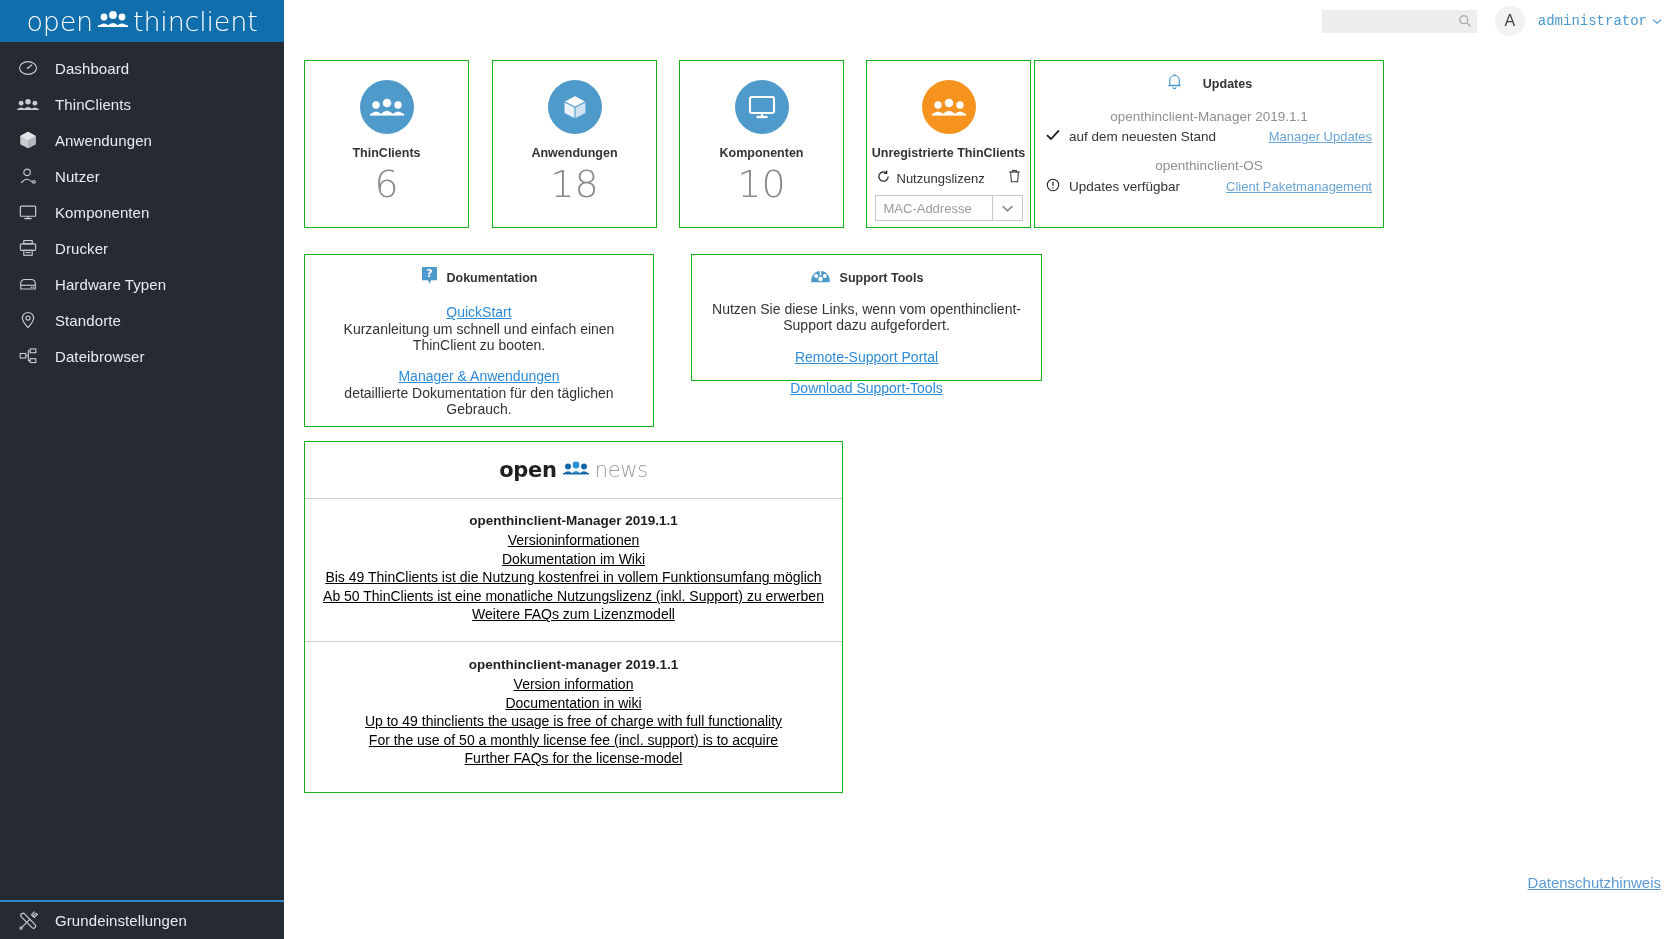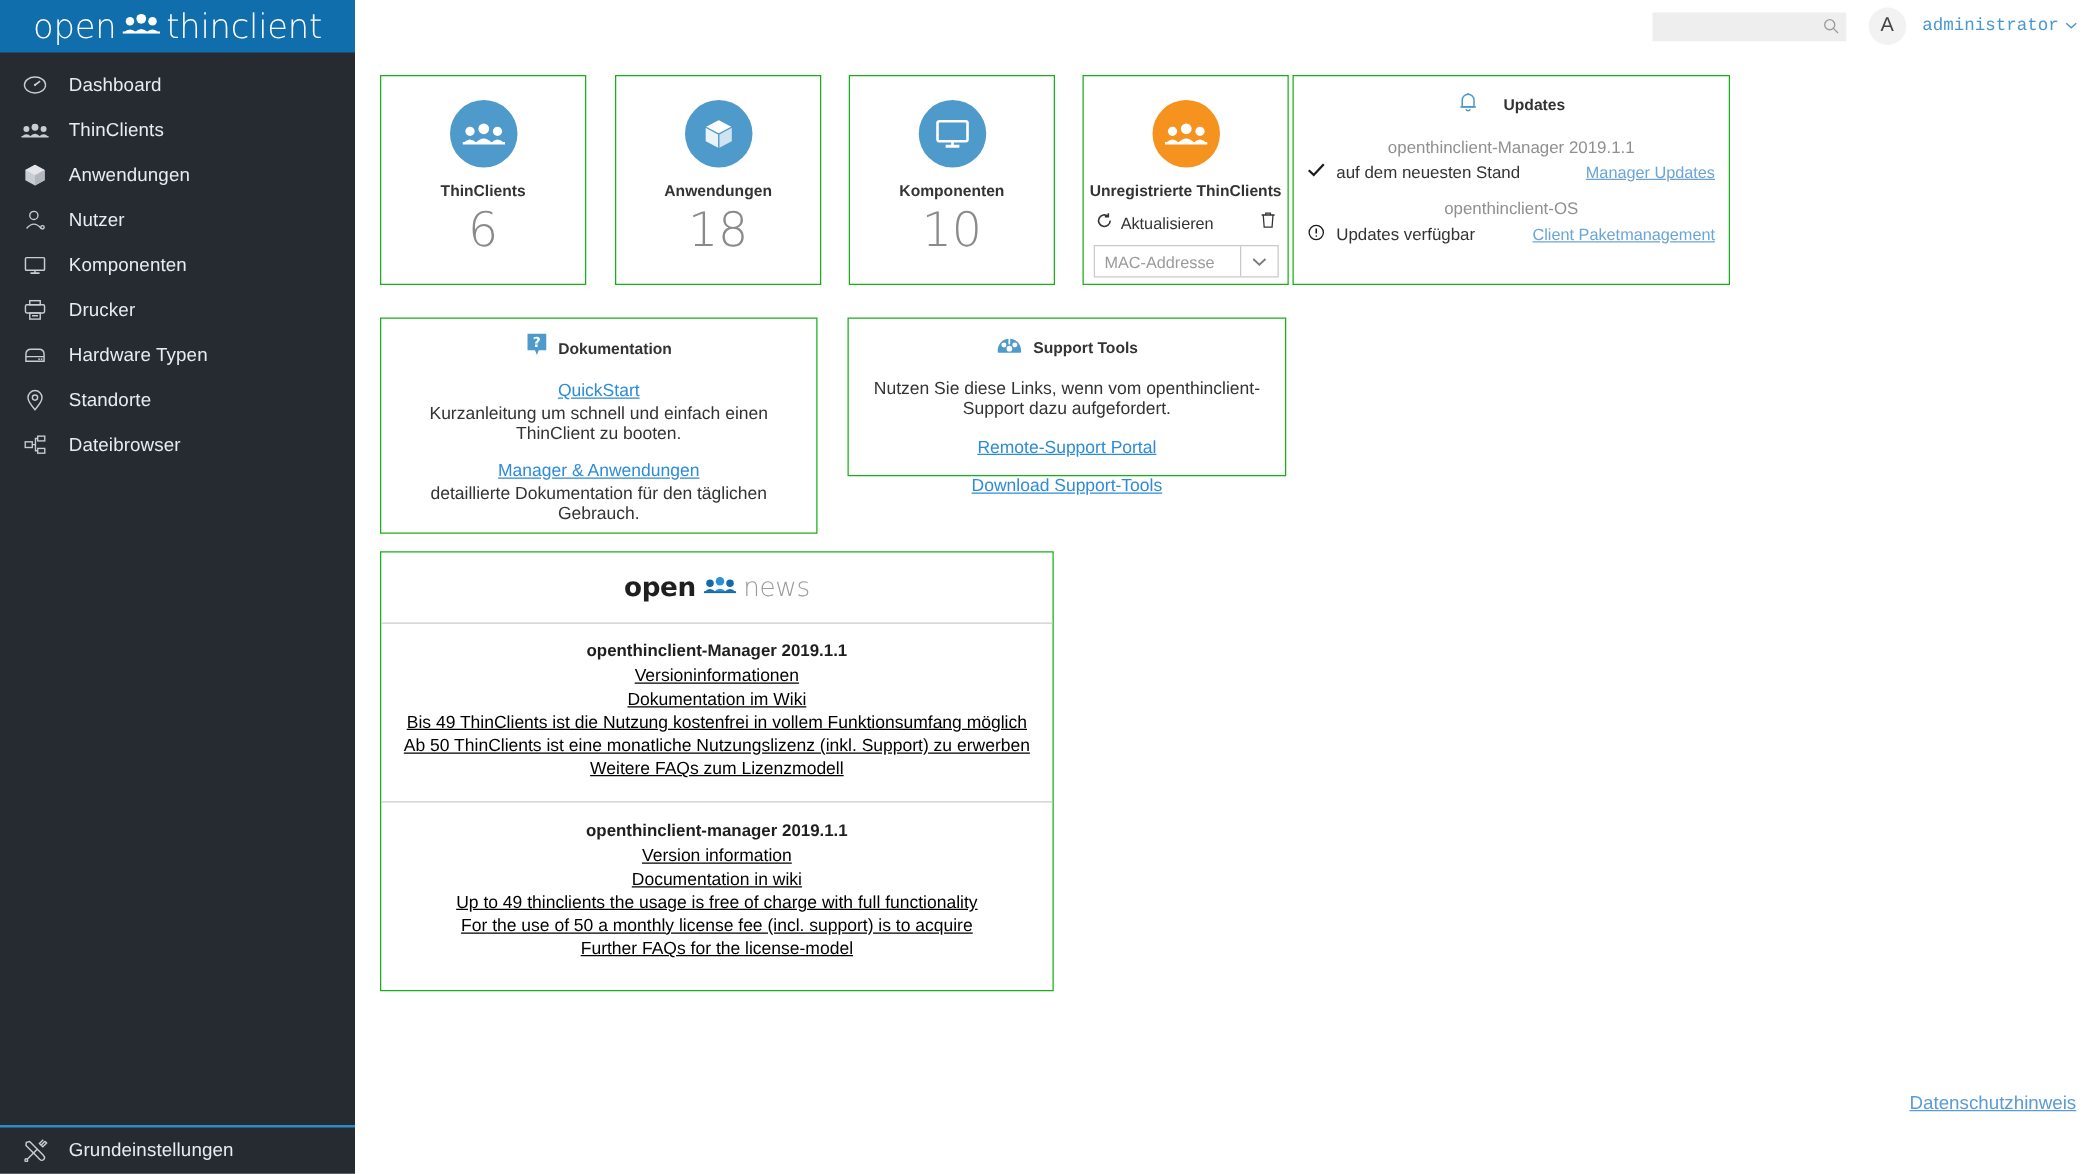--- a/index.html
+++ b/index.html
@@ -106,21 +106,21 @@
               gap: 20px; margin-top: 11px; }
   .upd-head-text { font-size: 12.5px; font-weight: bold; color: #333; }
   .upd-version { text-align: center; font-size: 13.5px; color: #8f8f8f; margin-top: 14px; }
   .upd-row { display: flex; align-items: center; margin-top: 5px; padding: 0 11px; }
   .upd-status { display: flex; align-items: center; gap: 9px; font-size: 13.5px; color: #333; }
   .upd-link { margin-left: auto; font-size: 13px; color: #6ba5d6;
               text-decoration: underline; cursor: pointer; }
 
   
   #doc-card { left: 20px; top: 212px; width: 350px; height: 173px; }
-  #support-card { left: 394px; top: 212px; width: 351px; height: 127px; }
+  #support-card { left: 407px; top: 212px; width: 351px; height: 127px; }
   .panel-head { display: flex; align-items: center; justify-content: center;
                 gap: 9px; margin-top: 11px; }
   .panel-head-text { font-size: 12.5px; font-weight: bold; color: #333; }
   .panel-body { text-align: center; padding: 0 8px; }
   .panel-link { color: #2e8bd8; font-size: 14px; text-decoration: underline; cursor: pointer;
                 display: inline-block; }
   .panel-text { color: #333; font-size: 14px; line-height: 1.17; }
 
   
   #news-card { left: 20px; top: 399px; width: 539px; height: 352px; }
@@ -371,21 +371,21 @@
     <div class="stat-title">Unregistrierte ThinClients</div>
 
     <div class="refresh-row">
       <div class="refresh-left">
         <span>
           <svg width="13" height="13" viewBox="0 0 14 14" fill="none" stroke="#333" stroke-width="1.4">
             <path d="M12 7 A5 5 0 1 1 10.2 3.2"></path>
             <polyline points="10.4,0.6 10.4,3.6 7.4,3.6"></polyline>
           </svg>
         </span>
-        <span class="refresh-label">Aktualisieren</span>
+        <span class="refresh-label">Nutzungslizenz</span>
       </div>
       <span>
         <svg width="13" height="14" viewBox="0 0 14 15" fill="none" stroke="#333" stroke-width="1.1">
           <line x1="1.4" y1="3.2" x2="12.6" y2="3.2" stroke-width="1.3"></line>
           <path d="M5 3.2 L5 1.6 L9 1.6 L9 3.2"></path>
           <path d="M2.8 3.2 L3.6 13.6 L10.4 13.6 L11.2 3.2"></path>
         </svg>
       </span>
     </div>
 

